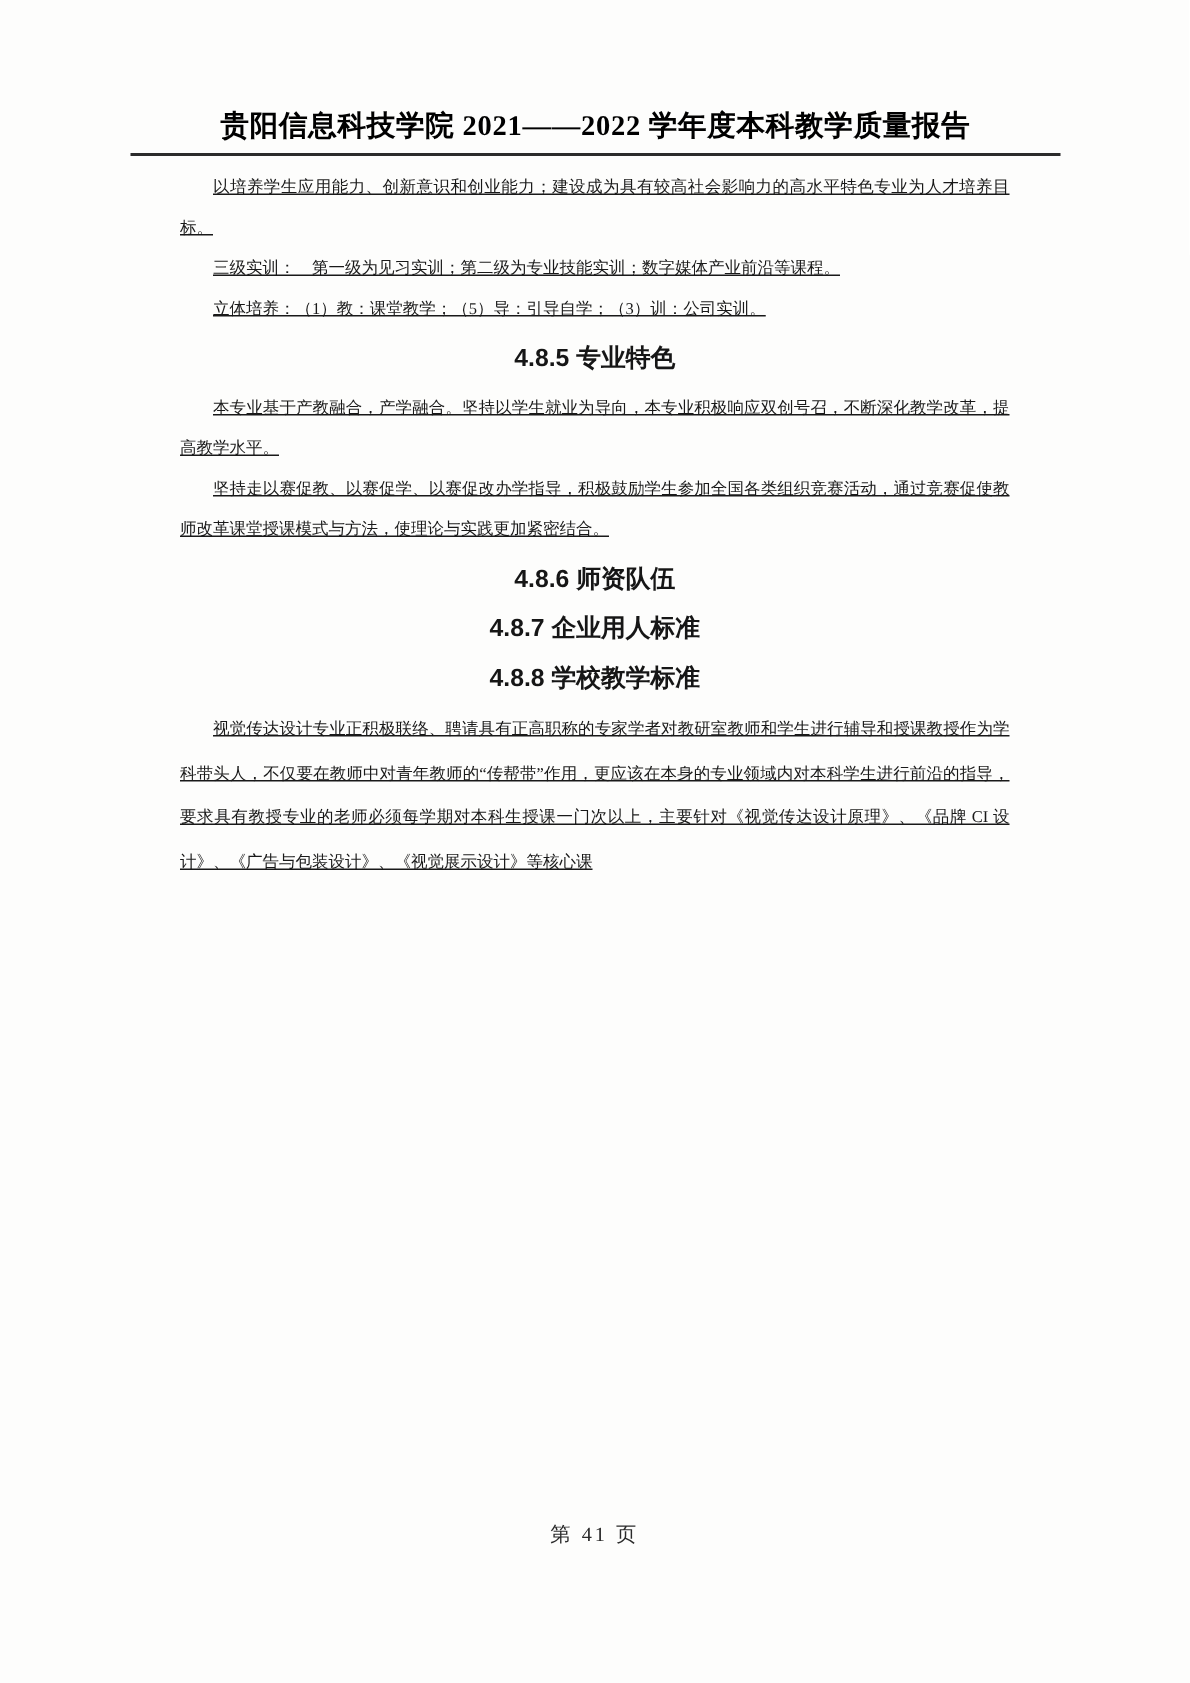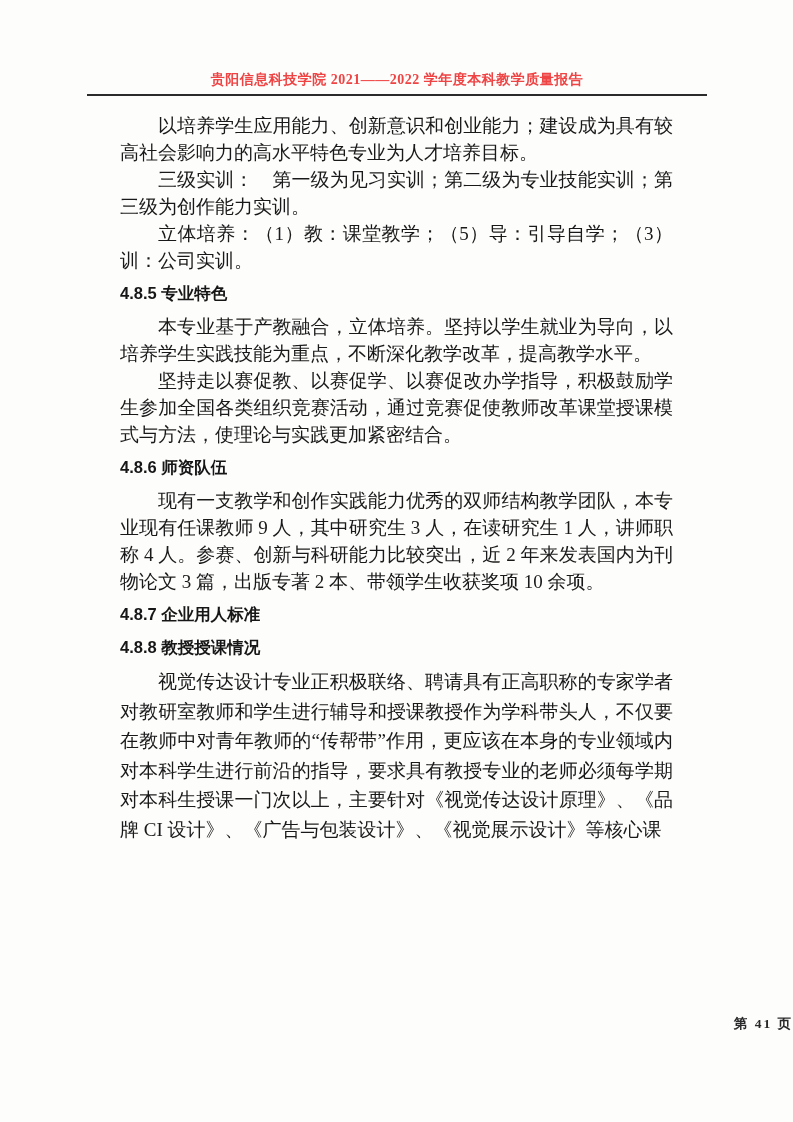--- a/index.html
+++ b/index.html
@@ -18,99 +18,98 @@
   }
   
   .page-header {
     position: absolute;
     top: 71px;
     left: 87px;
     width: 620px;
     text-align: center;
   }
   .header-title {
-    font-size: 14px;
+    font-size: 19px;
     font-weight: 600;
     letter-spacing: 0.5px;
-    color: #ef4444;
+    color: #000000;
     padding-bottom: 5px;
   }
   .header-rule {
     border: 0;
     border-top: 2px solid #2b2b2b;
     margin: 0;
   }
   
   .doc-body {
     position: absolute;
     top: 112px;
     left: 120px;
     width: 553px;
     text-align: justify;
   }
   .doc-body p {
     margin: 0;
-    font-size: 19px;
+    font-size: 11px;
     line-height: 27px;
     text-indent: 2em;
     word-break: break-all;
+    text-decoration: underline;
   }
   .doc-body p.loose {
     line-height: 29.5px;
   }
   .doc-body h2.section-heading {
     margin: 6px 0 6px 0;
     font-size: 16.5px;
     line-height: 27px;
     font-weight: 600;
     font-family: "Liberation Sans", "DejaVu Sans", sans-serif;
     color: #161616;
     text-indent: 0;
-    text-align: left;
+    text-align: center;
   }
   
   .page-footer {
     position: absolute;
     top: 1014px;
     left: 0;
     width: 100%;
-    text-align: right;
-    font-weight: bold;
+    text-align: center;
   }
   .page-number {
     font-size: 13.5px;
     letter-spacing: 2px;
     color: #2a2a2a;
   }
 </style>
 </head>
 <body>
 
 <div class="page">
 
   <div class="page-header">
     <div class="header-title">贵阳信息科技学院 2021——2022 学年度本科教学质量报告</div>
     <hr class="header-rule">
   </div>
 
   <div class="doc-body">
     <p>以培养学生应用能力、创新意识和创业能力；建设成为具有较高社会影响力的高水平特色专业为人才培养目标。</p>
-    <p>三级实训：　第一级为见习实训；第二级为专业技能实训；第三级为创作能力实训。</p>
+    <p>三级实训：　第一级为见习实训；第二级为专业技能实训；数字媒体产业前沿等课程。</p>
     <p>立体培养：（1）教：课堂教学；（5）导：引导自学；（3）训：公司实训。</p>
 
     <h2 class="section-heading">4.8.5 专业特色</h2>
-    <p>本专业基于产教融合，立体培养。坚持以学生就业为导向，以培养学生实践技能为重点，不断深化教学改革，提高教学水平。</p>
+    <p>本专业基于产教融合，产学融合。坚持以学生就业为导向，本专业积极响应双创号召，不断深化教学改革，提高教学水平。</p>
     <p>坚持走以赛促教、以赛促学、以赛促改办学指导，积极鼓励学生参加全国各类组织竞赛活动，通过竞赛促使教师改革课堂授课模式与方法，使理论与实践更加紧密结合。</p>
 
     <h2 class="section-heading">4.8.6 师资队伍</h2>
-    <p>现有一支教学和创作实践能力优秀的双师结构教学团队，本专业现有任课教师 9 人，其中研究生 3 人，在读研究生 1 人，讲师职称 4 人。参赛、创新与科研能力比较突出，近 2 年来发表国内为刊物论文 3 篇，出版专著 2 本、带领学生收获奖项 10 余项。</p>
 
     <h2 class="section-heading">4.8.7 企业用人标准</h2>
 
-    <h2 class="section-heading">4.8.8 教授授课情况</h2>
+    <h2 class="section-heading">4.8.8 学校教学标准</h2>
     <p class="loose">视觉传达设计专业正积极联络、聘请具有正高职称的专家学者对教研室教师和学生进行辅导和授课教授作为学科带头人，不仅要在教师中对青年教师的“传帮带”作用，更应该在本身的专业领域内对本科学生进行前沿的指导，要求具有教授专业的老师必须每学期对本科生授课一门次以上，主要针对《视觉传达设计原理》、《品牌 CI 设计》、《广告与包装设计》、《视觉展示设计》等核心课</p>
   </div>
 
   <div class="page-footer">
     <span class="page-number">第 41 页</span>
   </div>
 
 </div>
 
 </body></html>

